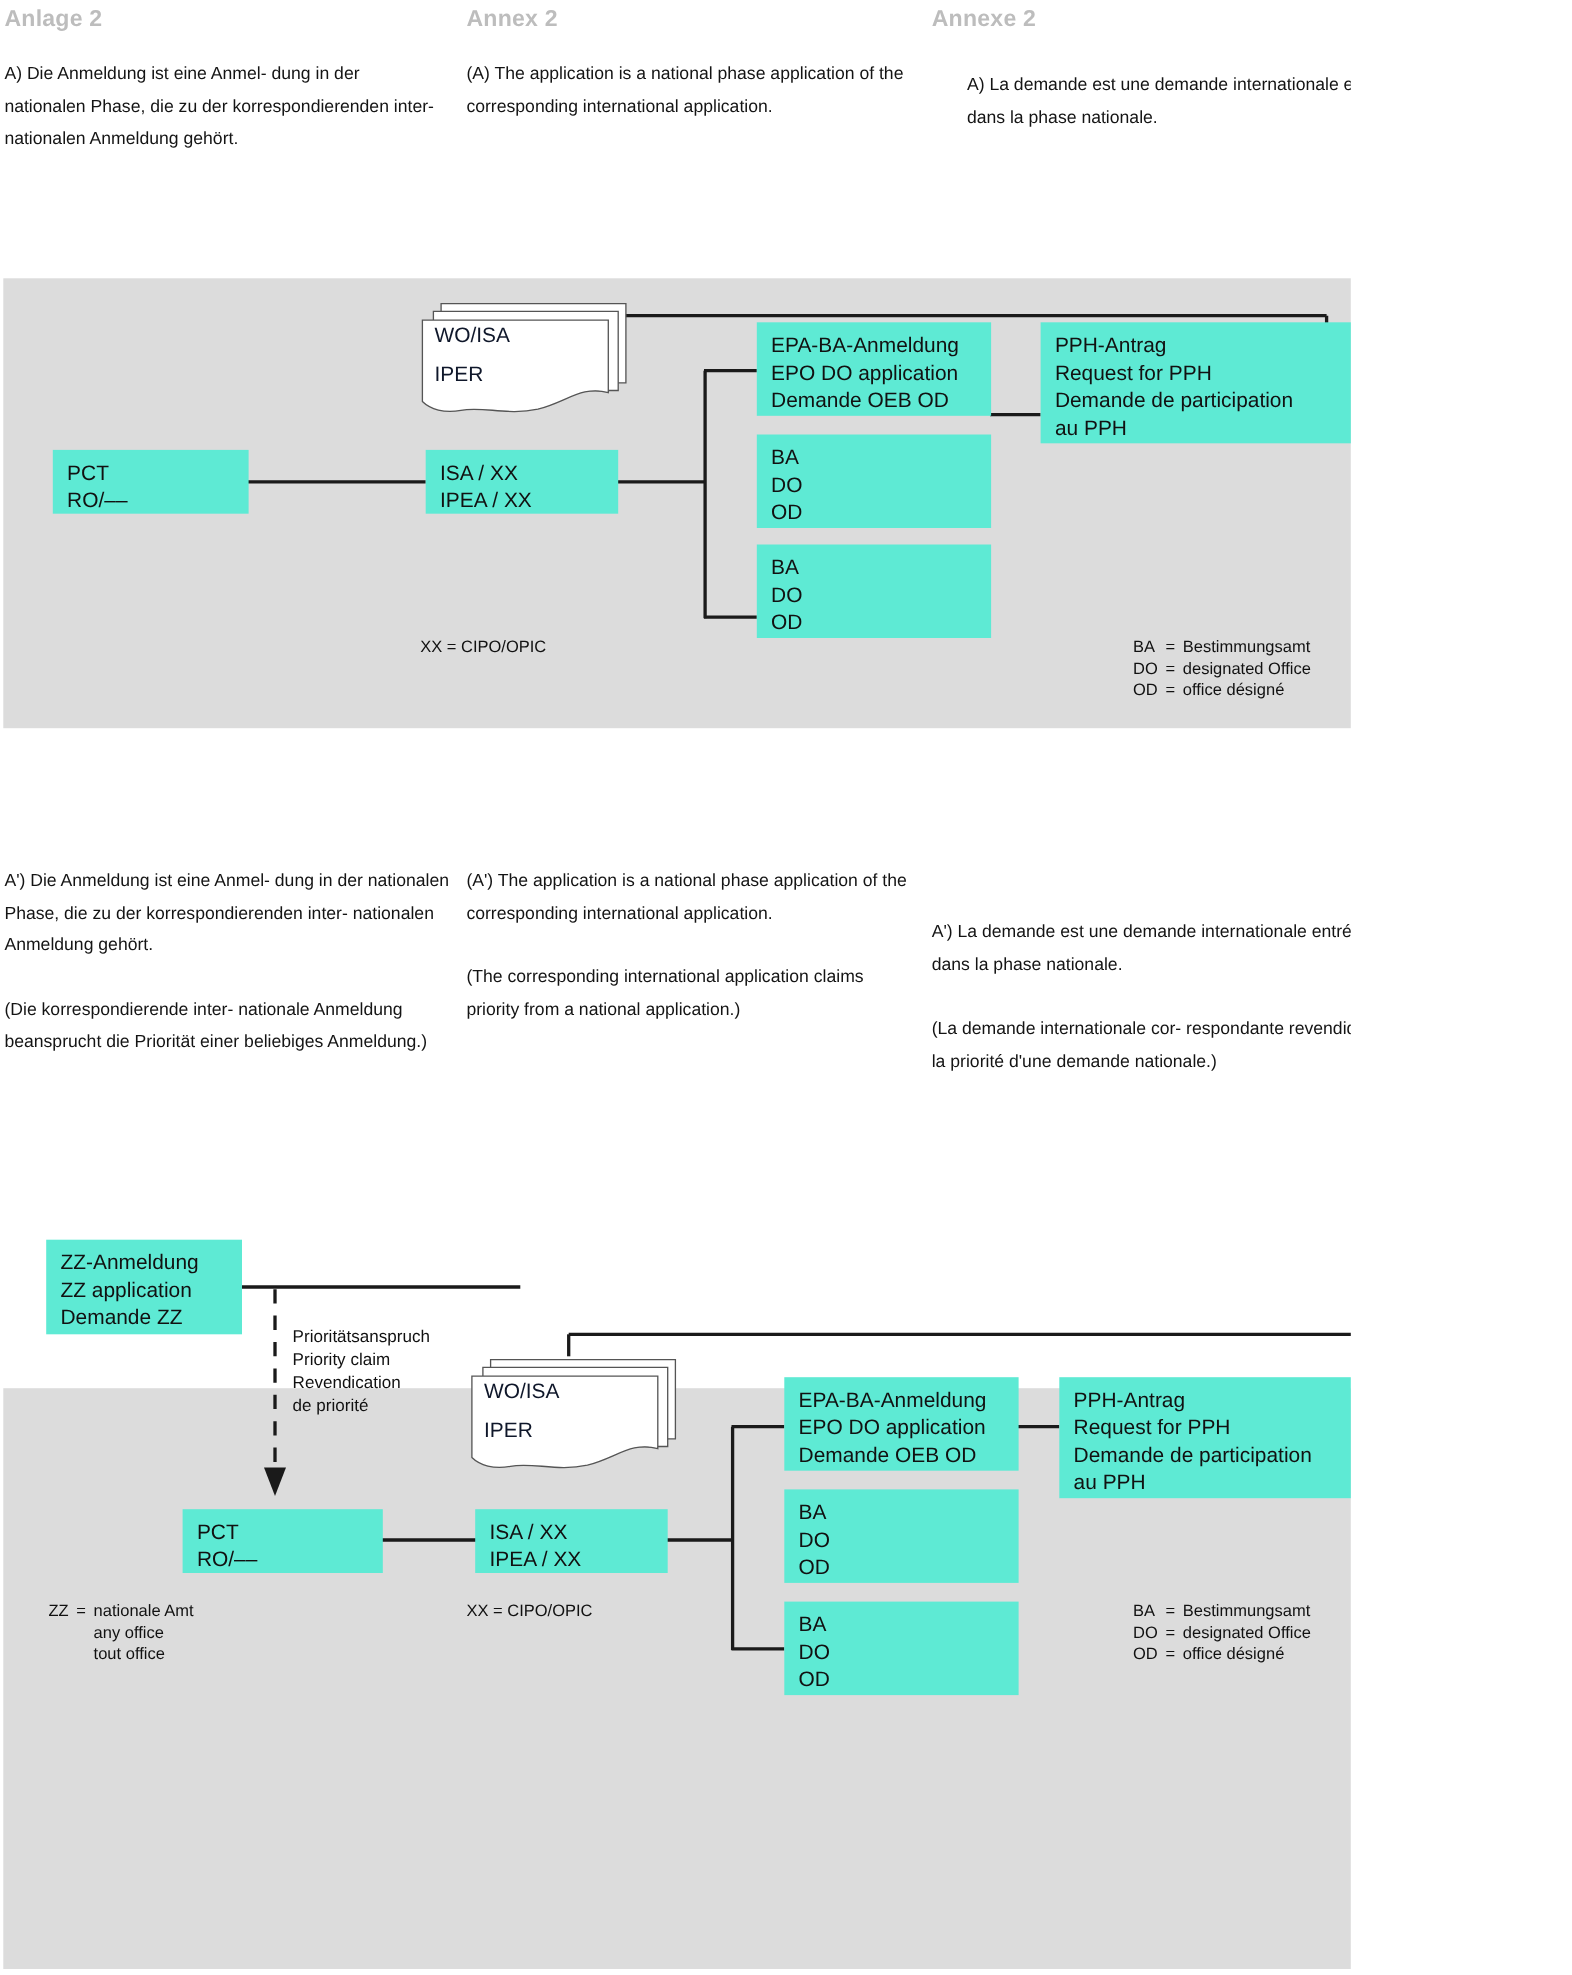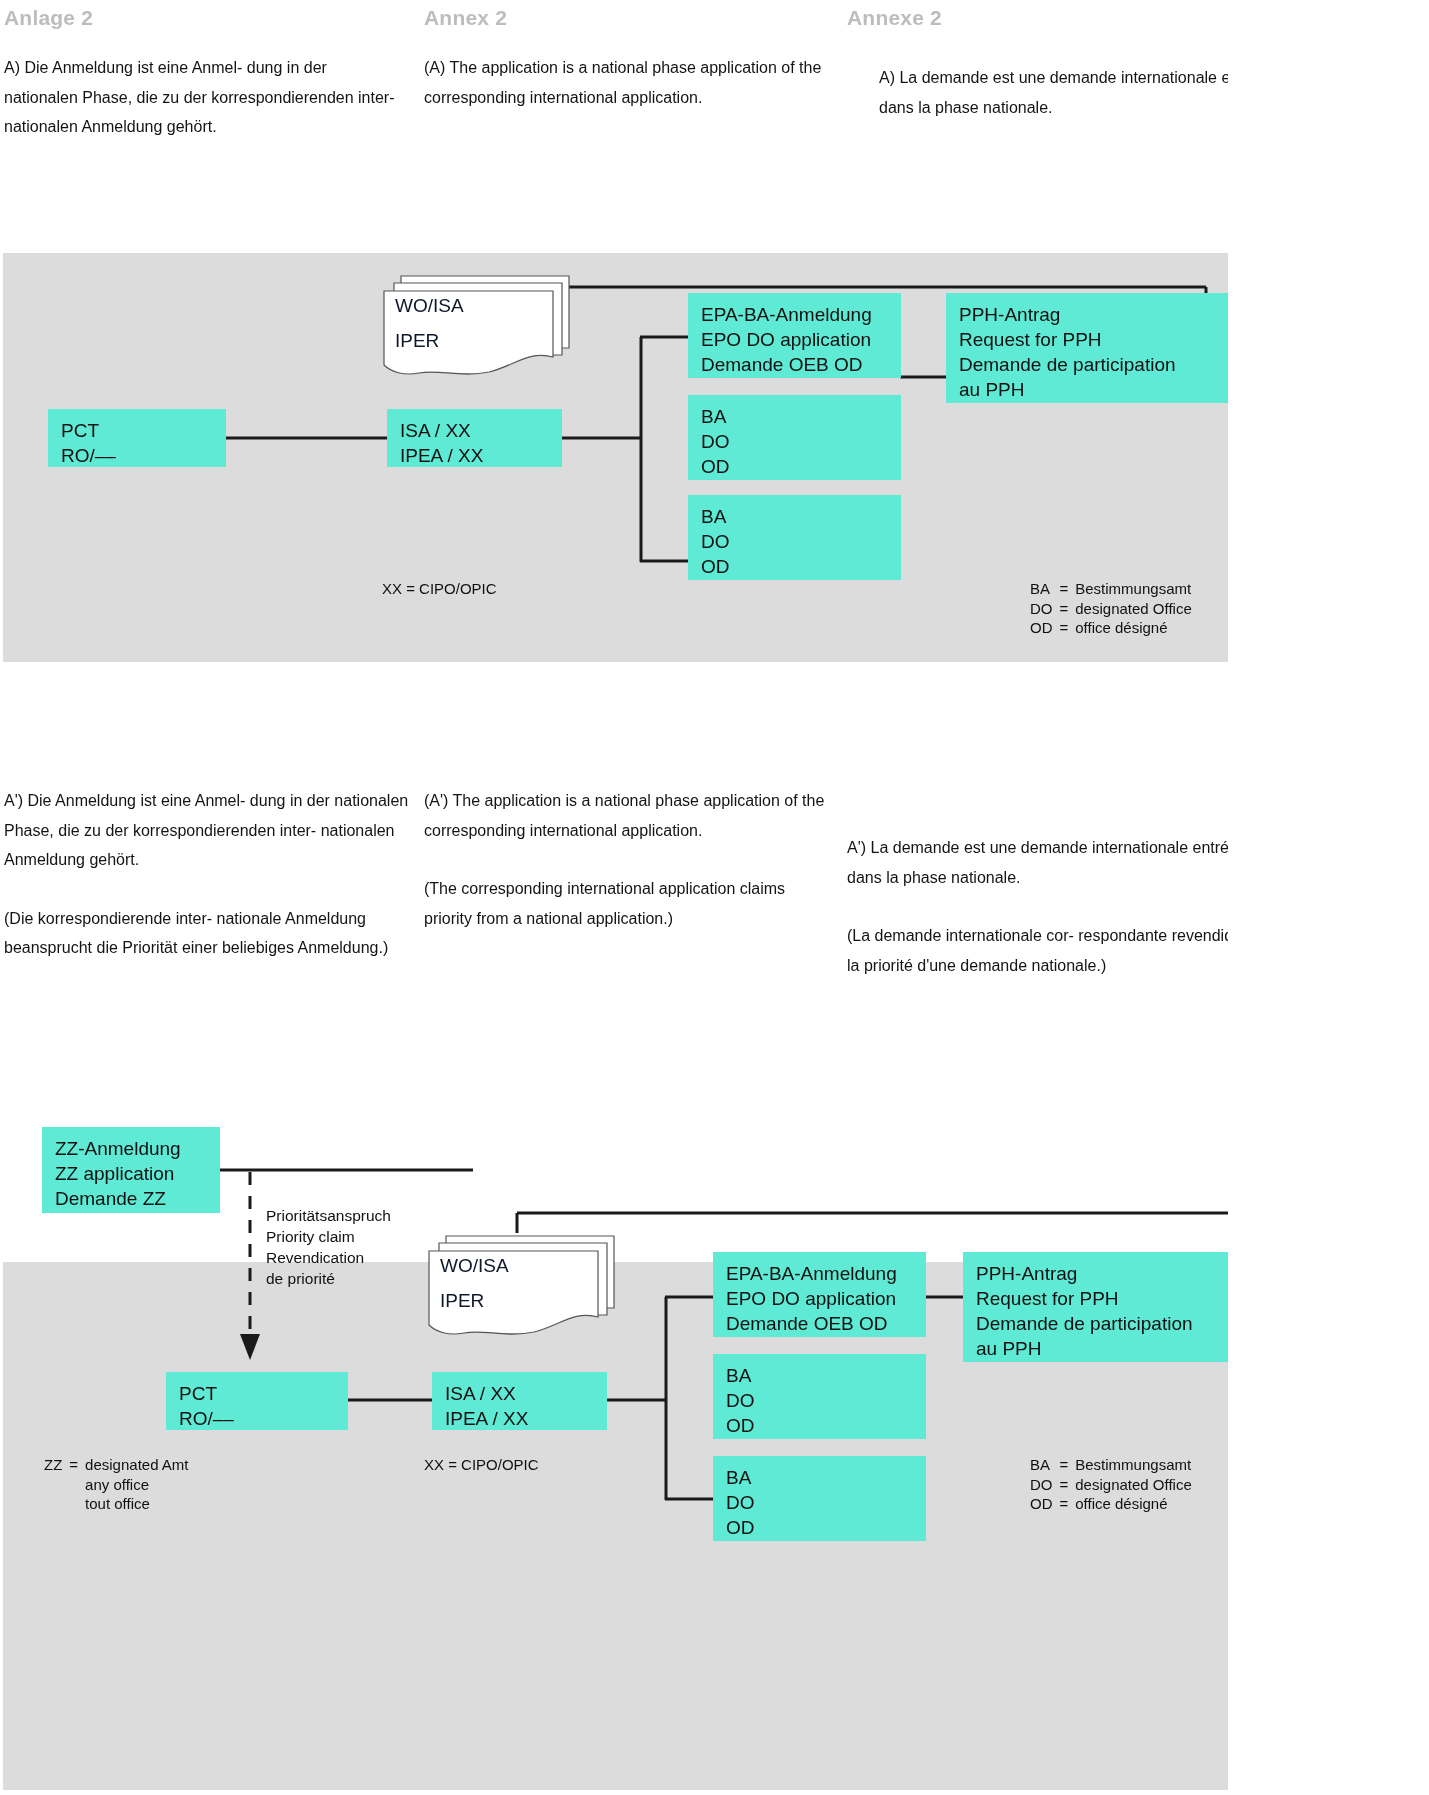--- a/index.html
+++ b/index.html
@@ -304,21 +304,21 @@
 OD</div>
 
   <div class="fbox" style="left:963px; top:1252px; width:443px; height:110px;">PPH-Antrag
 Request for PPH
 Demande de participation
 au PPH</div>
 
   <div class="legend-grid" style="left:44px; top:1455px;">
     <span>ZZ</span>
     <span>=</span>
-    <span>designated Amt</span>
+    <span>nationale Amt</span>
     <span></span>
     <span></span>
     <span>any office</span>
     <span></span>
     <span></span>
     <span>tout office</span>
   </div>
 
   <div class="legend" style="left:424px; top:1455px;">XX = CIPO/OPIC</div>
 

